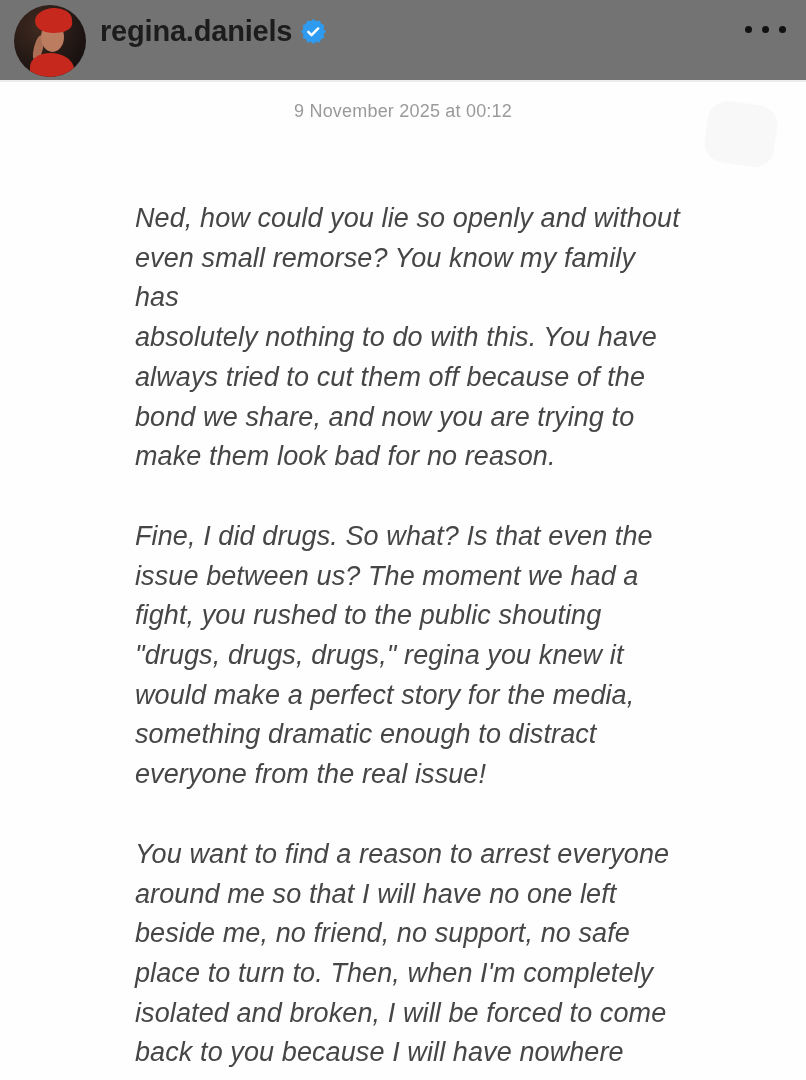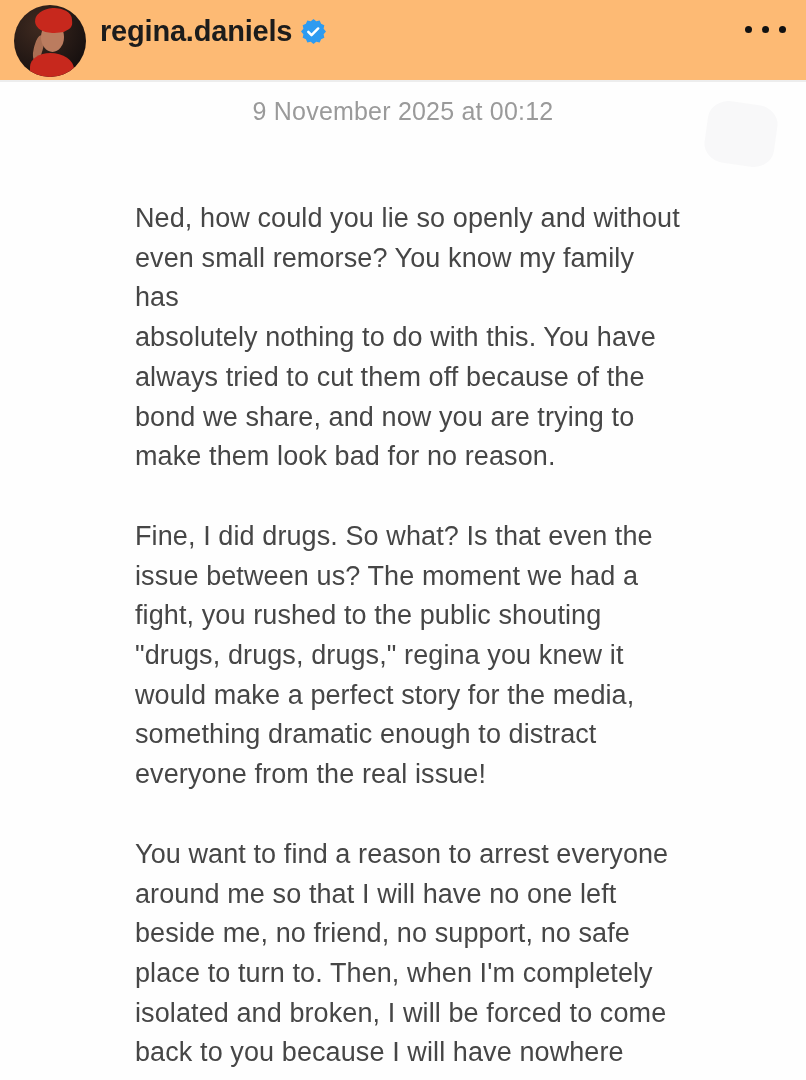--- a/index.html
+++ b/index.html
@@ -17,21 +17,21 @@
     background: #fff;
     overflow: hidden;
     font-family: "Liberation Sans", "DejaVu Sans", sans-serif;
   }
   
   .header {
     height: 82px;
     display: flex;
     align-items: center;
     padding: 0 18px 0 14px;
-    background: #fdba74;
+    background: #737373;
     border-bottom: 2px solid var(--divider, #ededed);
   }
   .avatar {
     width: 72px; height: 72px;
     border-radius: 50%;
     overflow: hidden;
     position: relative;
     flex-shrink: 0;
     background: radial-gradient(circle at 35% 30%, #3f2a20, #181110 75%);
     margin-top: 2px;
@@ -94,21 +94,21 @@
   }
   
   .content {
     position: relative;
     background: #fefefe;
     height: 998px;
     padding-top: 15px;
   }
   .timestamp {
     text-align: center;
-    font-size: 25px;
+    font-size: 18px;
     line-height: 28px;
     color: var(--timestamp-gray, #9a9a9a);
     letter-spacing: 0.2px;
   }
   .watermark {
     position: absolute;
     left: 706px; top: 21px;
     width: 70px; height: 62px;
     background: #f8f8f9;
     border-radius: 30%;
@@ -118,20 +118,21 @@
     margin: 74px 0 0 135px;
     width: 545px;
   }
   .post-paragraph {
     white-space: pre-line;
     margin: 0 0 40px 0;
     font-size: 27px;
     line-height: 39.7px;
     color: var(--text-dark, #464646);
     letter-spacing: 0.1px;
+    font-style: italic;
   }
 </style>
 </head>
 <body>
 
 <header class="header">
   <div class="avatar">
     <div class="av-arm"></div>
     <div class="av-dress"></div>
     <div class="av-face"></div>

